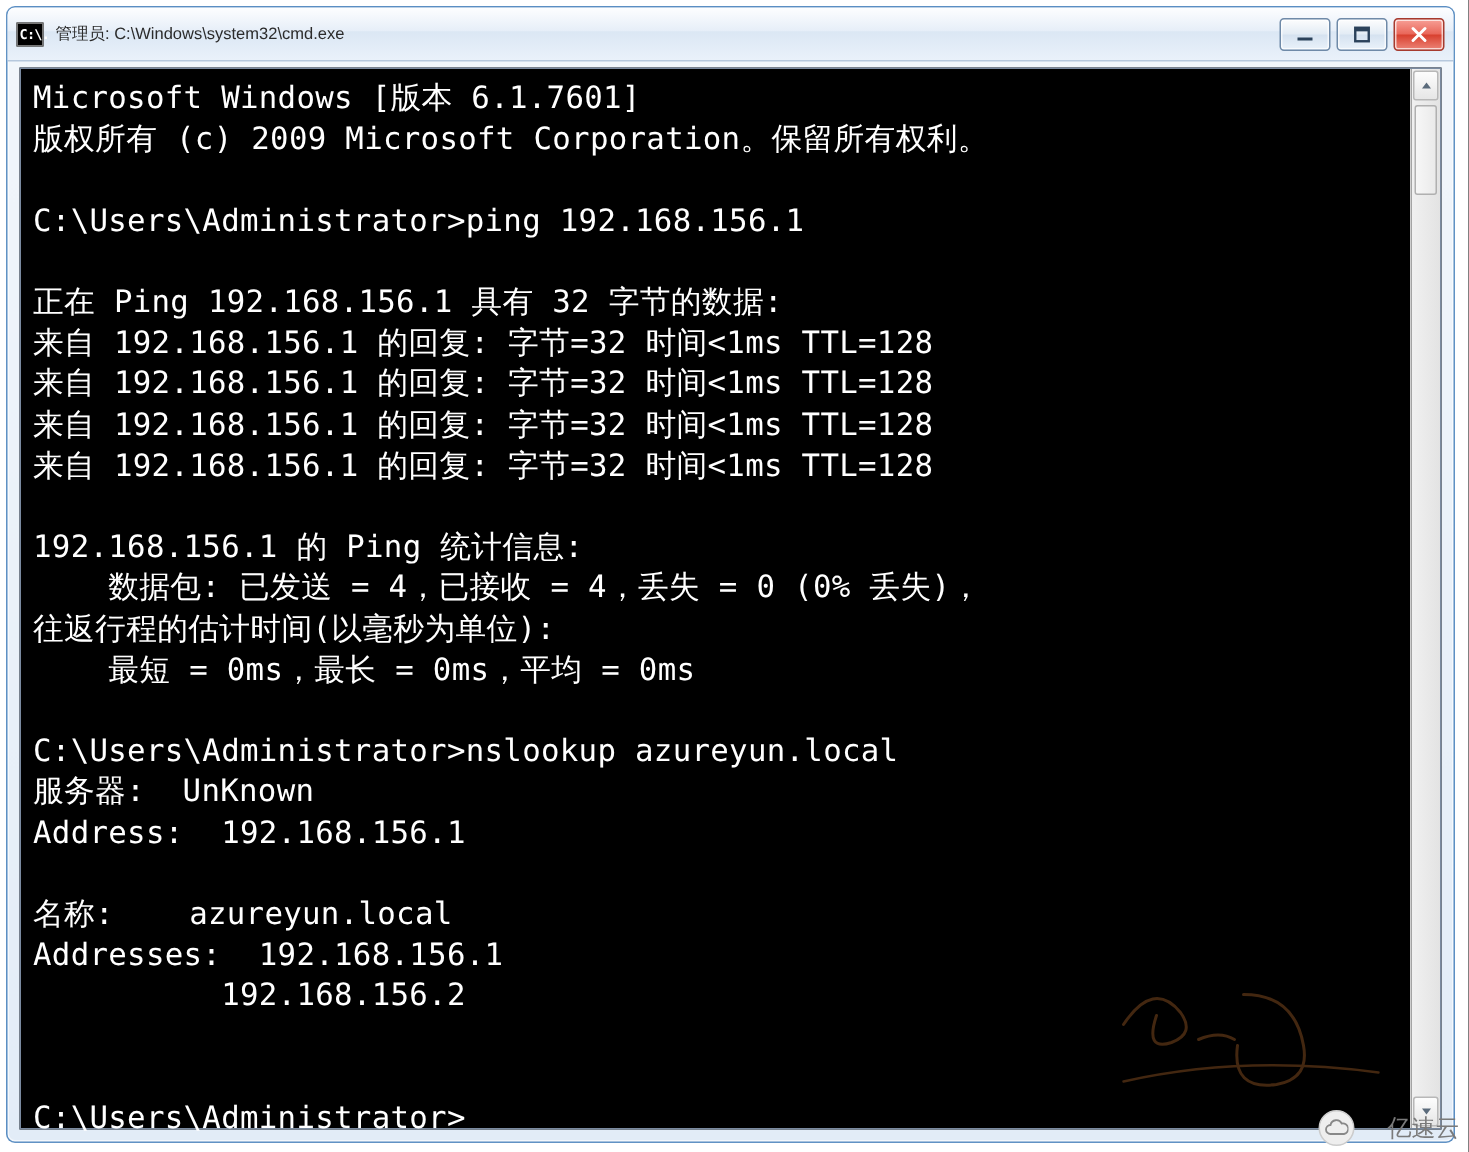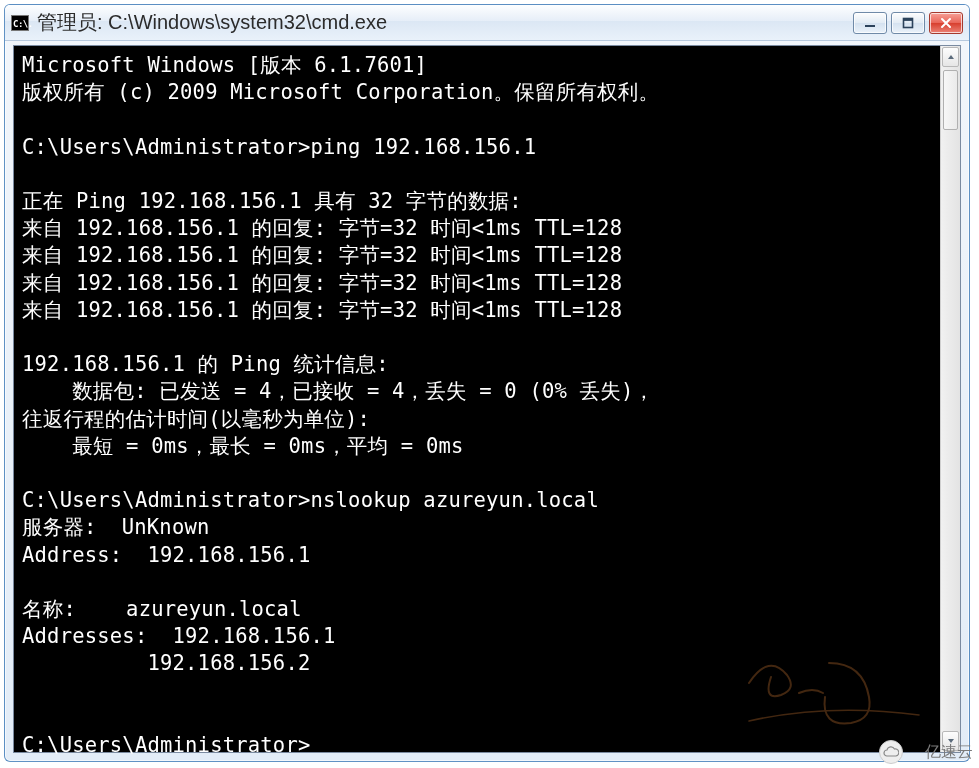--- a/index.html
+++ b/index.html
@@ -33,21 +33,21 @@
     }
     .title-icon {
       width: 18px; height: 16px;
       background: #000; color: #fff;
       font: 700 9px/16px Consolas, monospace;
       text-align: left; padding-left: 1px;
       border: 1px solid #777;
       margin-right: 8px;
       letter-spacing: -.5px;
     }
-    .title-text { flex: 1; font-size: 20px; color: #2b2b2b; }
+    .title-text { flex: 1; font-size: 11px; color: #2b2b2b; }
     .win-controls { display: flex; gap: 4px; }
     .win-btn {
       width: 34px; height: 22px;
       border: 1px solid #6f8aa8; border-radius: 3px;
       background: linear-gradient(to bottom,#fdfdfd,#e3ecf5 48%,#d5e2f0 52%,#eaf2fa);
       display: flex; align-items: center; justify-content: center;
       box-shadow: 0 0 0 1px rgba(255,255,255,.7) inset;
     }
     .win-btn.close {
       background: linear-gradient(to bottom,#f7a097,#e9675a 48%,#d8402f 52%,#ec8477);

